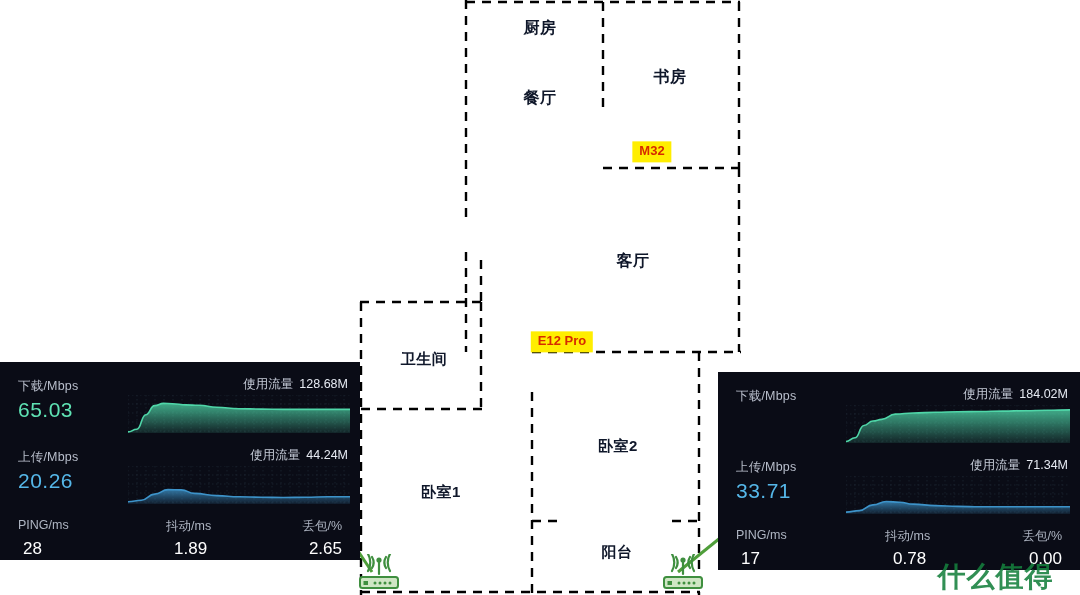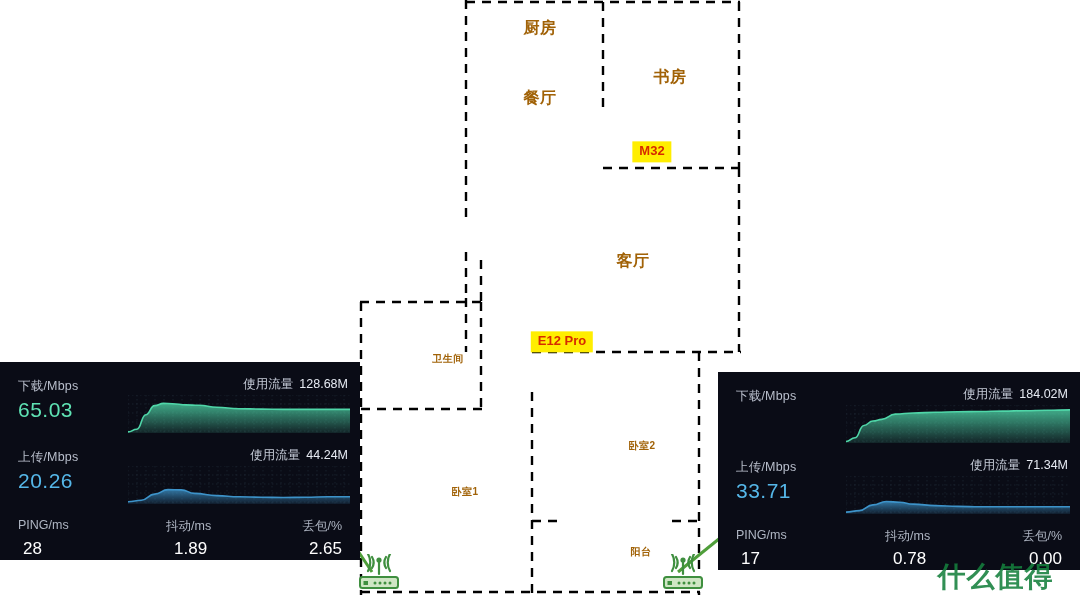--- a/index.html
+++ b/index.html
@@ -15,27 +15,27 @@
 
   
   #floorplan {
     position: absolute;
     left: 0; top: 0; width: 1080px; height: 595px;
   }
   .room-label {
     position: absolute;
     font-family: "Liberation Sans", "DejaVu Sans", sans-serif;
     font-weight: bold;
-    color: #a16207;
+    color: #0f172a;
     white-space: nowrap;
     transform: translate(-50%, -50%);
     letter-spacing: 0.5px;
   }
   .room-label.sz-lg { font-size: 16px; }
-  .room-label.sz-md { font-size: 10px; margin-left: 24px; }
+  .room-label.sz-md { font-size: 15px; }
 
   
   .device-tag {
     position: absolute;
     background: #ffee00;
     color: #d62b00;
     font-weight: bold;
     font-size: 13px;
     padding: 3px 7px 4px 7px;
     line-height: 1.05;

